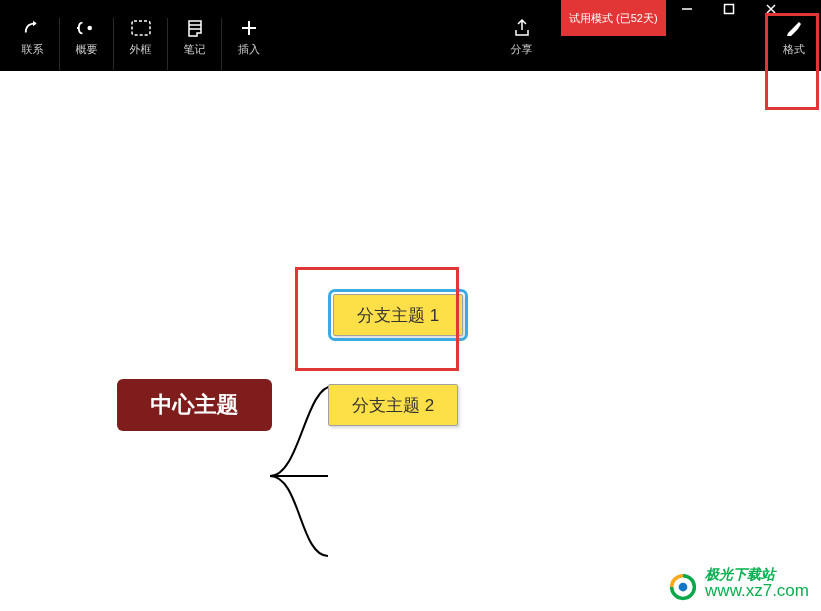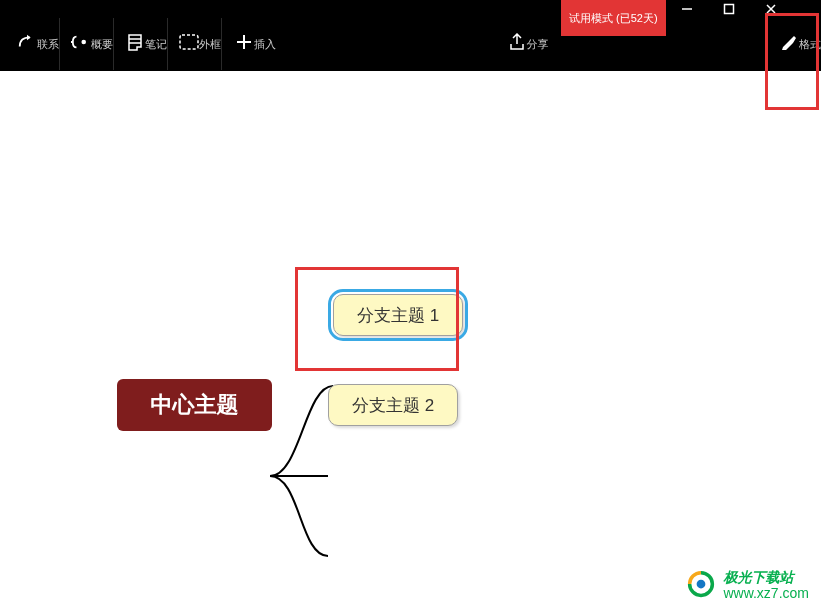--- a/index.html
+++ b/index.html
@@ -44,23 +44,23 @@
     background: #000;
     display: flex;
     align-items: flex-start;
     padding-top: 18px;
     padding-left: 6px;
   }
   .tool-btn {
     width: 54px;
     height: 52px;
     display: flex;
-    flex-direction: row;
-    align-items: center;
-    justify-content: flex-end;
+    flex-direction: column;
+    align-items: center;
+    justify-content: flex-start;
     color: #fff;
     font-size: 11px;
     position: relative;
     border-right: 1px solid #2a2a2a;
   }
   .tool-btn.noborder { border-right: none; }
   .tool-icon {
     width: 20px;
     height: 20px;
     display: flex;
@@ -94,23 +94,23 @@
     display: flex;
     align-items: center;
     justify-content: center;
     font-size: 22px;
     font-weight: bold;
   }
   .branch-topic {
     position: absolute;
     width: 130px;
     height: 42px;
-    background: #fef9c3;
+    background: #fde047;
     border: 1px solid #a0a0a0;
-    border-radius: 10px;
+    border-radius: 2px;
     display: flex;
     align-items: center;
     justify-content: center;
     font-size: 17px;
     color: #333;
     box-shadow: 2px 2px 3px rgba(0,0,0,0.15);
   }
   .branch-1 { left: 333px; top: 223px; outline: 3px solid #3aa9e4; outline-offset: 2px; }
   .branch-2 { left: 328px; top: 313px; }
   .branch-3 { left: 328px; top: 393px; }
@@ -125,30 +125,30 @@
     position: absolute;
     top: 71px;
     left: 0;
     pointer-events: none;
   }
   .watermark {
     position: absolute;
     right: 12px;
     bottom: 10px;
     display: flex;
-    align-items: flex-start;
+    align-items: flex-end;
     gap: 8px;
   }
   .wm-logo {
     width: 28px;
     height: 28px;
   }
   .wm-text { display: flex; flex-direction: column; line-height: 1.1; }
   .wm-line1 { font-size: 14px; color: #08b050; font-weight: bold; font-style: italic; }
-  .wm-line2 { font-size: 14px; color: #08b050; }
+  .wm-line2 { font-size: 17px; color: #08b050; }
   svg { display: block; }
 </style>
 </head>
 <body>
 
 <div class="toolbar">
   <div class="tool-btn">
     <div class="tool-icon">
       <svg width="22" height="18" viewBox="0 0 22 18">
           <path d="M3 14 Q3 4 14 4" stroke="#fff" stroke-width="2" fill="none"></path>
@@ -161,33 +161,33 @@
     <div class="tool-icon">
       <svg width="22" height="18" viewBox="0 0 22 18">
           <path d="M6 3 Q2 3 2 9 Q2 15 6 15 M2 9 H0" stroke="#fff" stroke-width="2" fill="none"></path>
           <circle cx="14" cy="9" r="2.5" fill="#fff"></circle>
         </svg>
     </div>
     <div class="tool-label">概要</div>
   </div>
   <div class="tool-btn">
     <div class="tool-icon">
+      <svg width="20" height="16" viewBox="0 0 20 16">
+          <rect x="1" y="1" width="18" height="14" rx="2" stroke="#fff" stroke-width="1.5" stroke-dasharray="3 2" fill="none"></rect>
+        </svg>
+    </div>
+    <div class="tool-label">外框</div>
+  </div>
+  <div class="tool-btn">
+    <div class="tool-icon">
       <svg width="18" height="18" viewBox="0 0 18 18">
           <path d="M3 2 H15 V14 L11 14 L11 17 L3 17 Z M3 6 H15 M3 10 H15" stroke="#fff" stroke-width="1.5" fill="none"></path>
         </svg>
     </div>
     <div class="tool-label">笔记</div>
-  </div>
-  <div class="tool-btn">
-    <div class="tool-icon">
-      <svg width="20" height="16" viewBox="0 0 20 16">
-          <rect x="1" y="1" width="18" height="14" rx="2" stroke="#fff" stroke-width="1.5" stroke-dasharray="3 2" fill="none"></rect>
-        </svg>
-    </div>
-    <div class="tool-label">外框</div>
   </div>
   <div class="tool-btn noborder">
     <div class="tool-icon">
       <svg width="16" height="16" viewBox="0 0 16 16">
           <path d="M8 1 V15 M1 8 H15" stroke="#fff" stroke-width="2"></path>
         </svg>
     </div>
     <div class="tool-label">插入</div>
   </div>
 

